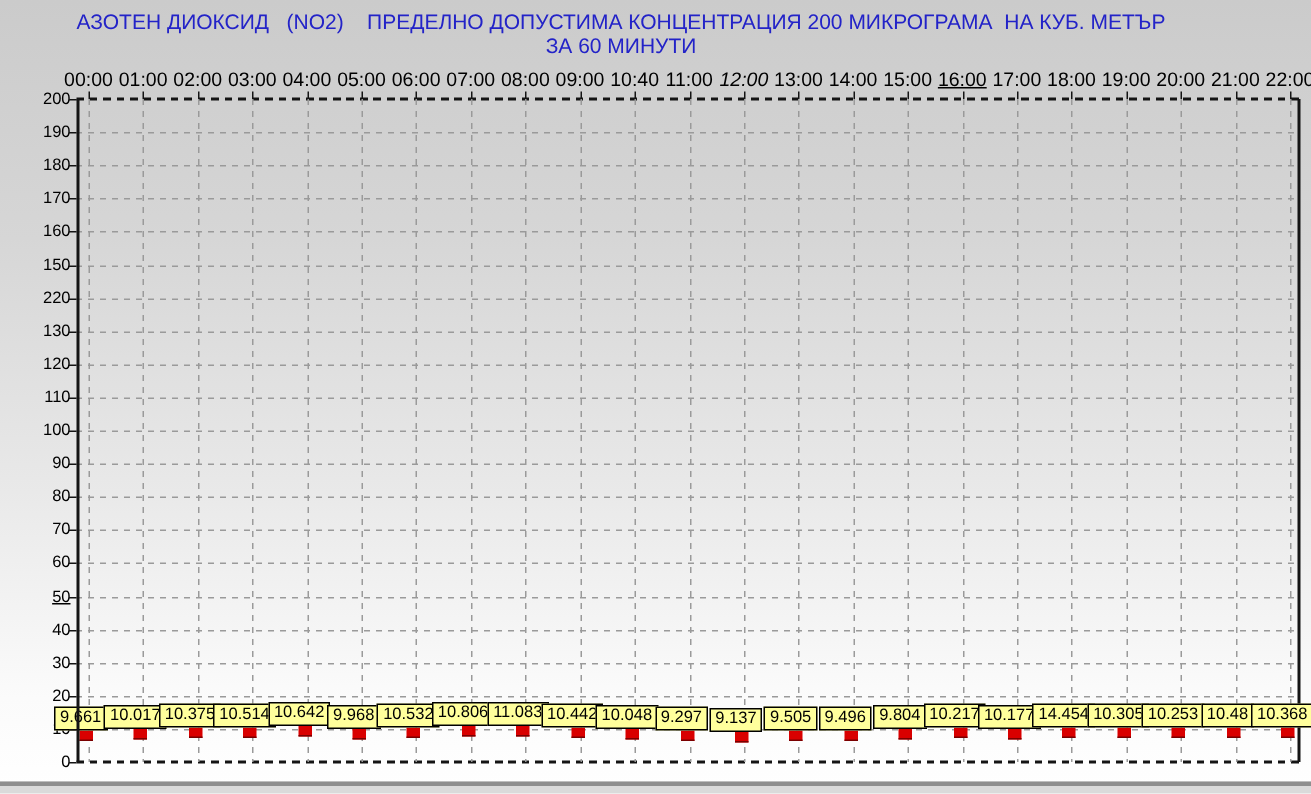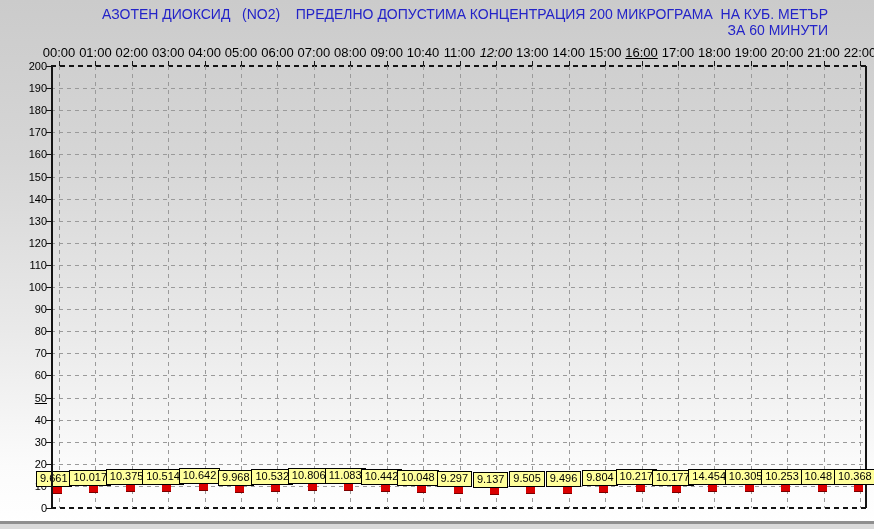--- a/index.html
+++ b/index.html
@@ -7,21 +7,21 @@
     width:874px;height:529px;overflow:hidden;
     font-family:"Liberation Sans","DejaVu Sans",sans-serif;
     position:relative;
   }
   #panel{
     position:absolute;left:0;top:0;width:874px;height:529px;
     background:linear-gradient(180deg,#cbcbcb 0%,#d6d6d6 30%,#e9e9e9 62%,#fbfbfb 88%,#ffffff 100%);
     overflow:hidden;
   }
   .title-line{
-    position:absolute;left:0;width:828px;text-align:right;
+    position:absolute;left:0;width:828px;text-align:center;
     color:#2323c8;font-size:14px;letter-spacing:0px;white-space:pre;
   }
   #title1{top:6px;}
   #title2{top:22px;}
   .xlabel{
     position:absolute;top:45px;width:44px;margin-left:-22px;text-align:center;
     font-size:13px;color:#000;
   }
   .ylabel{
     position:absolute;width:30px;text-align:right;
@@ -94,21 +94,21 @@
     <div class="hgrid" style="left: 51px; width: 815px; top: 264.9px;"></div>
     <div class="ylabel" style="top: 258.9px;">110</div>
     <div class="tick-y" style="left: 46px; top: 264.9px;"></div>
     <div class="hgrid" style="left: 51px; width: 815px; top: 242.8px;"></div>
     <div class="ylabel" style="top: 236.8px;">120</div>
     <div class="tick-y" style="left: 46px; top: 242.8px;"></div>
     <div class="hgrid" style="left: 51px; width: 815px; top: 220.7px;"></div>
     <div class="ylabel" style="top: 214.7px;">130</div>
     <div class="tick-y" style="left: 46px; top: 220.7px;"></div>
     <div class="hgrid" style="left: 51px; width: 815px; top: 198.6px;"></div>
-    <div class="ylabel" style="top: 192.6px;">140</div>
+    <div class="ylabel" style="top: 192.6px;">220</div>
     <div class="tick-y" style="left: 46px; top: 198.6px;"></div>
     <div class="hgrid" style="left: 51px; width: 815px; top: 176.5px;"></div>
     <div class="ylabel" style="top: 170.5px;">150</div>
     <div class="tick-y" style="left: 46px; top: 176.5px;"></div>
     <div class="hgrid" style="left: 51px; width: 815px; top: 154.4px;"></div>
     <div class="ylabel" style="top: 148.4px;">160</div>
     <div class="tick-y" style="left: 46px; top: 154.4px;"></div>
     <div class="hgrid" style="left: 51px; width: 815px; top: 132.3px;"></div>
     <div class="ylabel" style="top: 126.3px;">170</div>
     <div class="tick-y" style="left: 46px; top: 132.3px;"></div>

